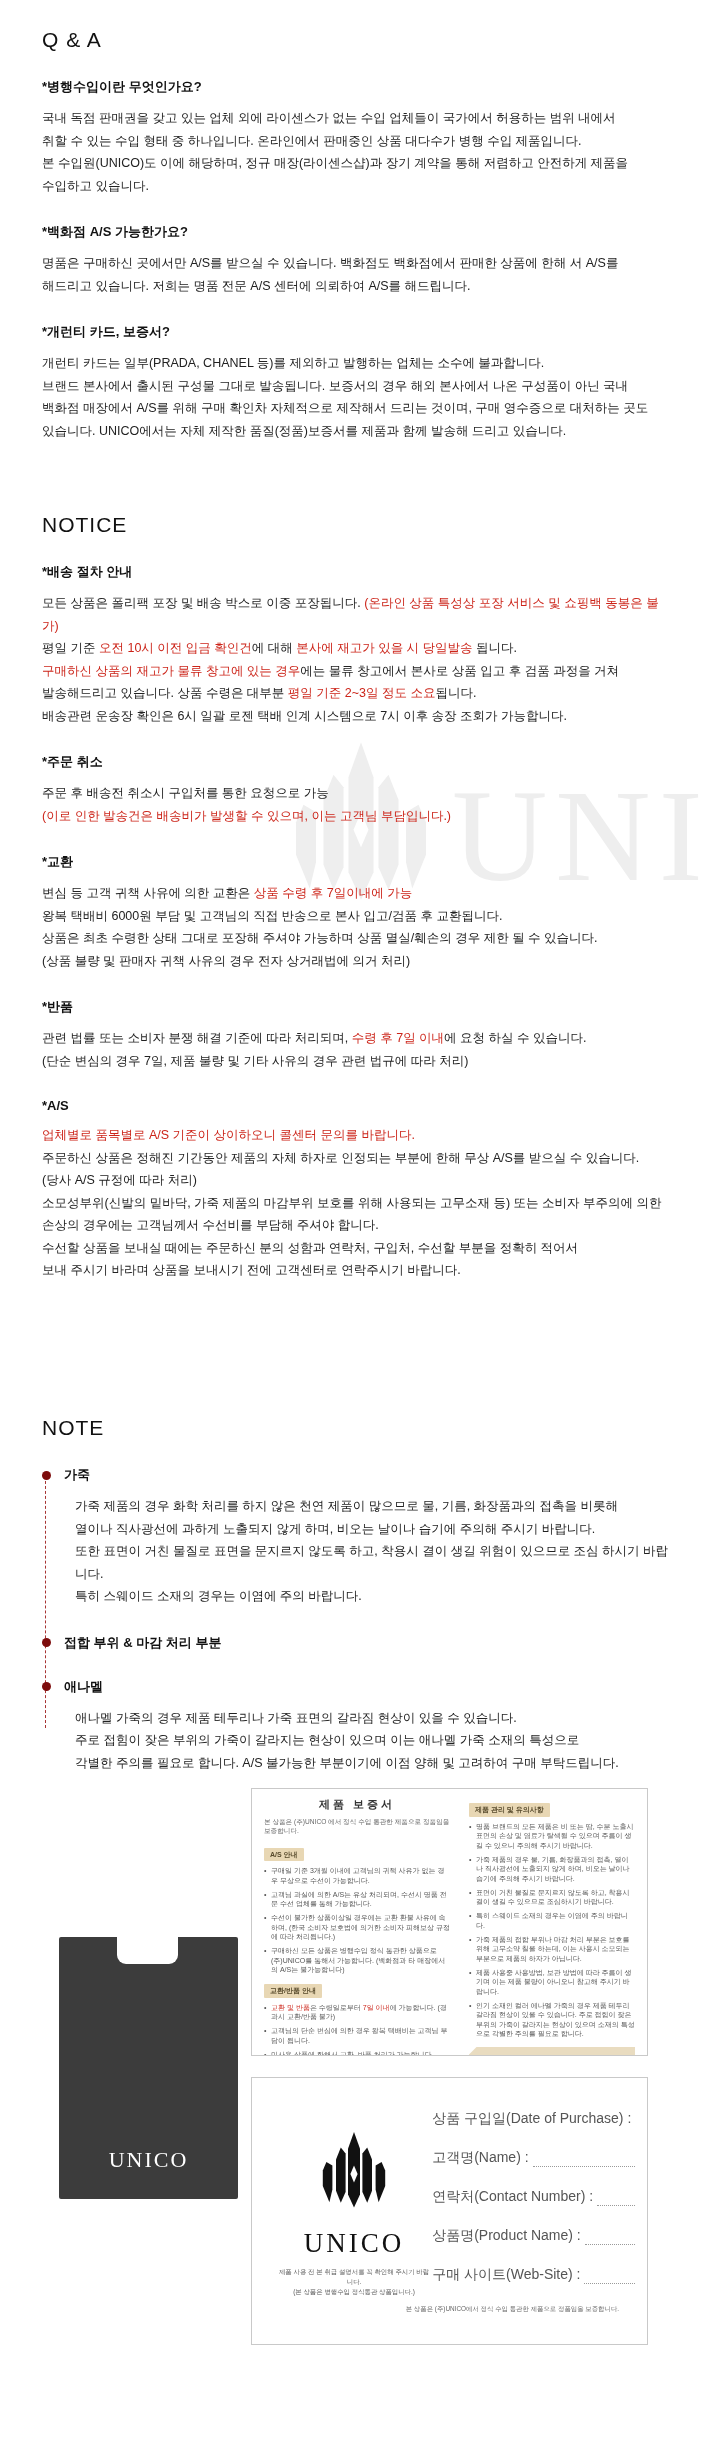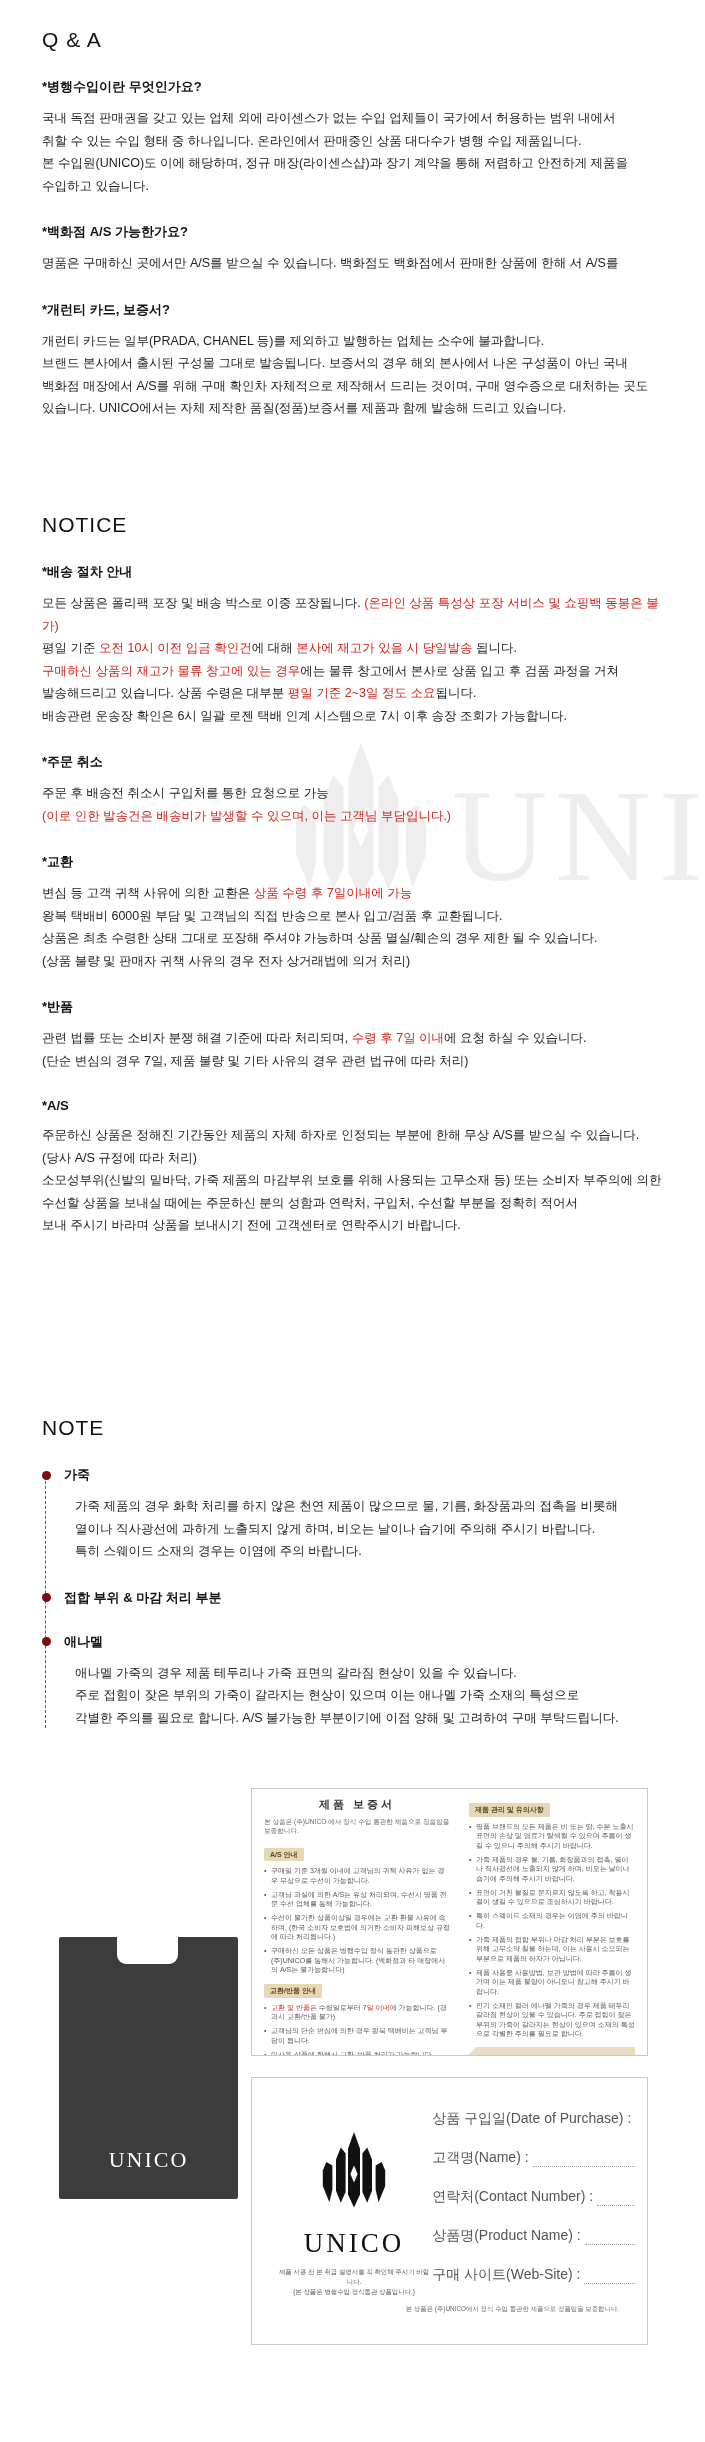--- a/index.html
+++ b/index.html
@@ -87,20 +87,21 @@
             <div class="line"><span>국내 독점 판매권을 갖고 있는 업체 외에 라이센스가 없는 수입 업체들이 국가에서 허용하는 범위 내에서</span></div>
             <div class="line"><span>취할 수 있는 수입 형태 중 하나입니다. 온라인에서 판매중인 상품 대다수가 병행 수입 제품입니다.</span></div>
             <div class="line"><span>본 수입원(UNICO)도 이에 해당하며, 정규 매장(라이센스샵)과 장기 계약을 통해 저렴하고 안전하게 제품을</span></div>
             <div class="line"><span>수입하고 있습니다.</span></div>
           </div>
         </div>
         <div class="item">
           <div class="item-title">*백화점 A/S 가능한가요?</div>
           <div class="body">
             <div class="line"><span>명품은 구매하신 곳에서만 A/S를 받으실 수 있습니다. 백화점도 백화점에서 판매한 상품에 한해 서 A/S를</span></div>
+            <div class="line"><span>해드리고 있습니다. 저희는 명품 전문 A/S 센터에 의뢰하여 A/S를 해드립니다.</span></div>
           </div>
         </div>
         <div class="item">
           <div class="item-title">*개런티 카드, 보증서?</div>
           <div class="body">
             <div class="line"><span>개런티 카드는 일부(PRADA, CHANEL 등)를 제외하고 발행하는 업체는 소수에 불과합니다.</span></div>
             <div class="line"><span>브랜드 본사에서 출시된 구성물 그대로 발송됩니다. 보증서의 경우 해외 본사에서 나온 구성품이 아닌 국내</span></div>
             <div class="line"><span>백화점 매장에서 A/S를 위해 구매 확인차 자체적으로 제작해서 드리는 것이며, 구매 영수증으로 대처하는 곳도</span></div>
             <div class="line"><span>있습니다. UNICO에서는 자체 제작한 품질(정품)보증서를 제품과 함께 발송해 드리고 있습니다.</span></div>
           </div>
@@ -140,42 +141,45 @@
         <div class="item">
           <div class="item-title">*반품</div>
           <div class="body">
             <div class="line"><span>관련 법률 또는 소비자 분쟁 해결 기준에 따라 처리되며, </span><span class="red">수령 후 7일 이내</span><span>에 요청 하실 수 있습니다.</span></div>
             <div class="line"><span>(단순 변심의 경우 7일, 제품 불량 및 기타 사유의 경우 관련 법규에 따라 처리)</span></div>
           </div>
         </div>
         <div class="item">
           <div class="item-title">*A/S</div>
           <div class="body">
+            <div class="line"><span class="red">업체별로 품목별로 A/S 기준이 상이하오니 콜센터 문의를 바랍니다.</span></div>
             <div class="line"><span>주문하신 상품은 정해진 기간동안 제품의 자체 하자로 인정되는 부분에 한해 무상 A/S를 받으실 수 있습니다.</span></div>
             <div class="line"><span>(당사 A/S 규정에 따라 처리)</span></div>
             <div class="line"><span>소모성부위(신발의 밑바닥, 가죽 제품의 마감부위 보호를 위해 사용되는 고무소재 등) 또는 소비자 부주의에 의한</span></div>
+            <div class="line"><span>손상의 경우에는 고객님께서 수선비를 부담해 주셔야 합니다.</span></div>
             <div class="line"><span>수선할 상품을 보내실 때에는 주문하신 분의 성함과 연락처, 구입처, 수선할 부분을 정확히 적어서</span></div>
             <div class="line"><span>보내 주시기 바라며 상품을 보내시기 전에 고객센터로 연락주시기 바랍니다.</span></div>
           </div>
         </div>
       </div>
   </section>
 
   <section class="sec" id="sec-note">
     <h1 class="sec-heading">NOTE</h1>
     <div id="note-items">
       <div class="note-rail"></div>
     <div class="item">
           <div class="note-title">
             <span class="bullet"></span>
             <span>가죽</span>
           </div>
           <div class="note-body">
             <div class="line"><span>가죽 제품의 경우 화학 처리를 하지 않은 천연 제품이 많으므로 물, 기름, 화장품과의 접촉을 비롯해</span></div>
             <div class="line"><span>열이나 직사광선에 과하게 노출되지 않게 하며, 비오는 날이나 습기에 주의해 주시기 바랍니다.</span></div>
+            <div class="line"><span>또한 표면이 거친 물질로 표면을 문지르지 않도록 하고, 착용시 결이 생길 위험이 있으므로 조심 하시기 바랍니다.</span></div>
             <div class="line"><span>특히 스웨이드 소재의 경우는 이염에 주의 바랍니다.</span></div>
           </div>
         </div>
         <div class="item">
           <div class="note-title">
             <span class="bullet"></span>
             <span>접합 부위 &amp; 마감 처리 부분</span>
           </div>
         </div>
         <div class="item">

